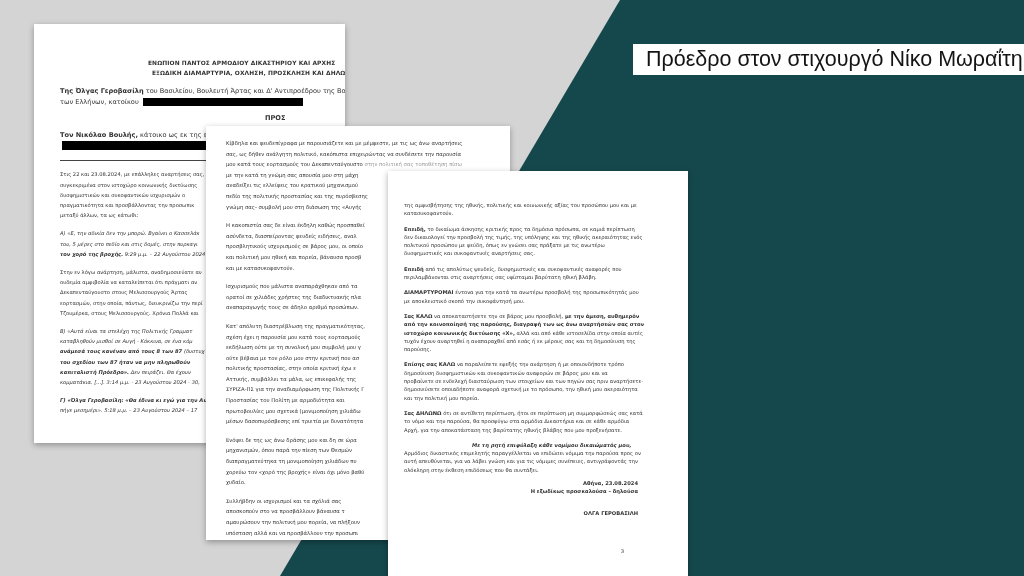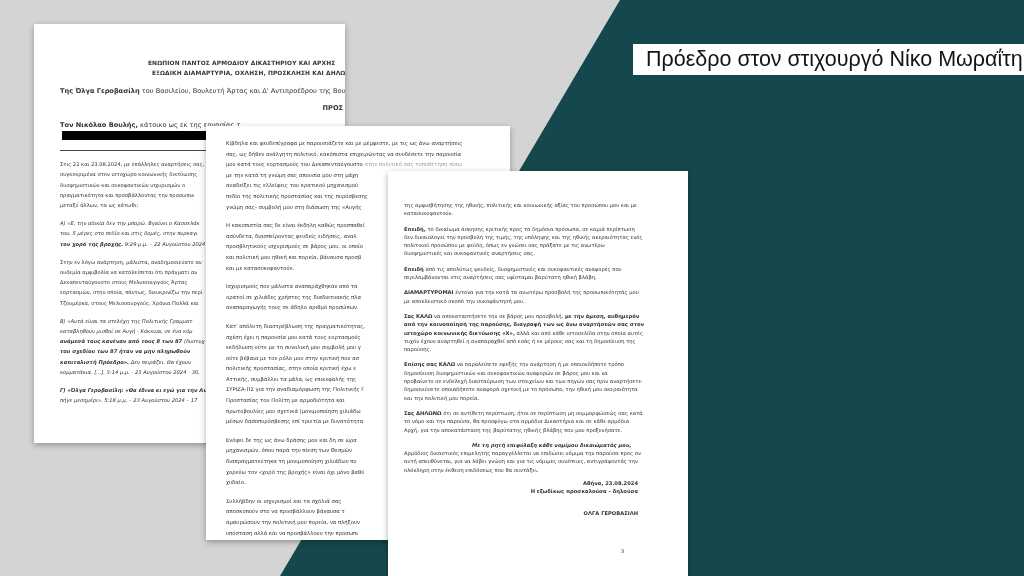--- a/index.html
+++ b/index.html
@@ -16,39 +16,40 @@
   #page1{left:34px;top:24px;width:311px;height:419px;z-index:2;}
   #page2{left:206px;top:126px;width:304px;height:414px;z-index:3;}
   #page3{left:388px;top:171px;width:300px;height:430px;z-index:4;}
   .content{position:relative;}
   #c1{padding:34px 2px 2px 26px;font-size:5.2px;line-height:10.2px;}
   #c2{padding:12px 6px 6px 20px;font-size:5.3px;line-height:10.6px;}
   #c3{padding:30px 8px 6px 16px;font-size:5.2px;line-height:8.3px;}
   .ln{white-space:nowrap;}
   .h{font-weight:bold;font-size:5.9px;letter-spacing:.1px;}
   .lg{font-size:6.6px;}
-  .lgb{font-size:6.6px;font-weight:bold;text-align:right;}
+  .lgb{font-size:6.6px;font-weight:bold;}
   .b{font-weight:bold;}
   .i{font-style:italic;}
   .bi{font-weight:bold;font-style:italic;}
   .bar{display:inline-block;background:#000;vertical-align:middle;margin-left:2px;}
   .fuzz{color:#9a9a9a;filter:blur(.5px);}
   .rule{height:0;border-top:1px solid #444;margin-top:3px;}
 </style>
 </head>
 <body>
 
 <div class="stage" style="background: rgb(212, 212, 212);">
   <div class="teal" style="background: rgb(21, 72, 76);"></div>
 
   <div class="page" id="page1">
     <div class="content" id="c1">
         <div class="ln h" style="padding-left: 88px;">ΕΝΩΠΙΟΝ ΠΑΝΤΟΣ ΑΡΜΟΔΙΟΥ ΔΙΚΑΣΤΗΡΙΟΥ ΚΑΙ  ΑΡΧΗΣ</div>
         <div class="ln h" style="padding-left: 92px;">ΕΞΩΔΙΚΗ ΔΙΑΜΑΡΤΥΡΙΑ, ΟΧΛΗΣΗ, ΠΡΟΣΚΛΗΣΗ ΚΑΙ ΔΗΛΩΣΗ</div>
-        <div class="ln lg" style="margin-top: 8px;"><b>Της Όλγα Γεροβασίλη</b> του Βασιλείου, Βουλευτή Άρτας και Δ' Αντιπροέδρου της Βουλής</div>
+        <div class="ln lg" style="margin-top: 8px;"><b>Της Όλγας Γεροβασίλη</b> του Βασιλείου, Βουλευτή Άρτας και Δ' Αντιπροέδρου της Βουλής</div>
+        <div class="ln lg">των Ελλήνων, κατοίκου <span class="bar" style="width: 160px; height: 8px; background: rgb(0, 0, 0);"></span></div>
         <div class="ln lgb" style="margin-top: 6px; padding-left: 205px;">ΠΡΟΣ</div>
         <div class="ln lg" style="margin-top: 7px;"><b>Τον Νικόλαο Βουλής,</b> κάτοικο ως εκ της εργασίας τ</div>
         <div class="ln"><span class="bar" style="width: 150px; height: 9px; background: rgb(0, 0, 0);"></span></div>
         <div class="ln" style="margin-top: 10px;">
           <div class="rule" style="width: 158px;"></div>
         </div>
         <div class="ln" style="margin-top: 8px;">Στις 22 και 23.08.2024, με επάλληλες αναρτήσεις σας,</div>
         <div class="ln">συγκεκριμένα στον ιστοχώρο κοινωνικής δικτύωσης</div>
         <div class="ln">δυσφημιστικών και συκοφαντικών ισχυρισμών ο</div>
         <div class="ln">πραγματικότητα και προσβάλλοντας την προσωπικ</div>

